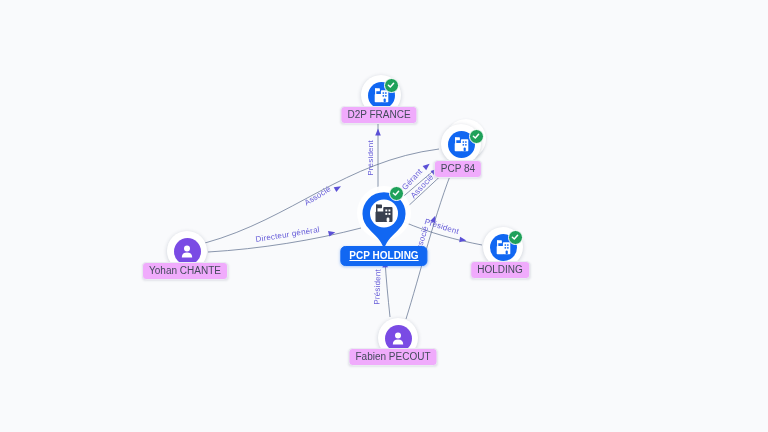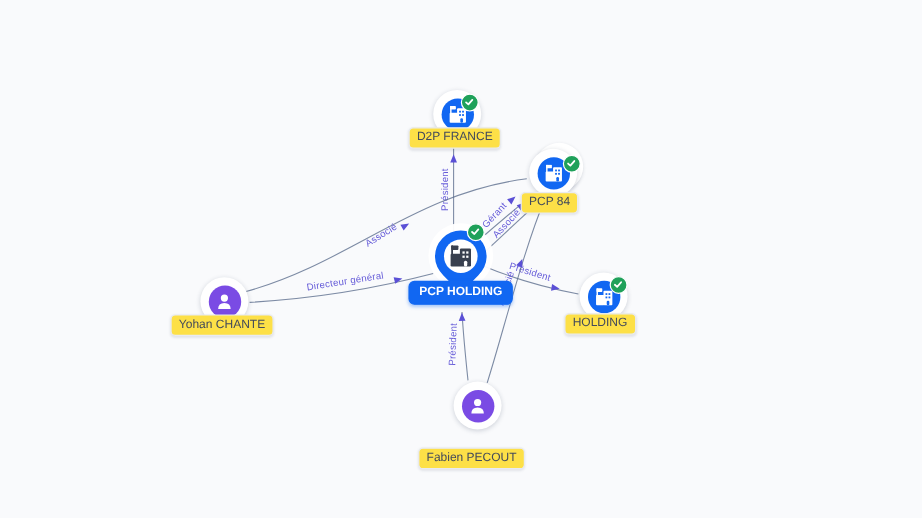--- a/index.html
+++ b/index.html
@@ -34,21 +34,21 @@
   .inner-disc.person{background:var(--purple,#7a4be4);}
   .badge{
     position:absolute;width:13px;height:13px;border-radius:50%;
     background:var(--green,#1fa15a);border:1.5px solid #fff;
     display:flex;align-items:center;justify-content:center;
   }
   .pin-wrap{position:absolute;transform:translate(-50%,-50%);z-index:2;width:64px;height:84px;}
   .pin-svg{position:absolute;left:0;top:0;}
   .node-pill{
     position:absolute;transform:translate(-50%,-50%);z-index:3;
-    background:#fde047;color:var(--labeltext,#434a5b);
+    background:#f0abfc;color:var(--labeltext,#434a5b);
     font-size:10px;line-height:12px;white-space:nowrap;
     padding:2px 6px;border-radius:4px;border:1px solid #e9ebf1;
     box-shadow:0 1px 2px rgba(25,39,70,.10);
   }
   .node-pill.primary{
     background:var(--blue,#1167f2);color:#fff;border:1px solid var(--blue,#1167f2);
     font-weight:bold;font-size:10px;padding:3px 8px;border-radius:5px;
     box-shadow:0 1px 3px rgba(17,103,242,.35);
   }
 </style>
@@ -184,21 +184,21 @@
         <rect x="2.1" y="3.1" width="2.2" height="3.7" rx="1"></rect>
       </g>
     </g>
   </svg>
         <span class="badge" style="left: 36.5px; top: 2.5px;">
           <svg width="8" height="8" viewBox="0 0 8 8">
     <polyline points="1.4,4.3 3.3,6 6.6,2.2" fill="none" stroke="#fff" stroke-width="1.5" stroke-linecap="round" stroke-linejoin="round"></polyline>
   </svg>
         </span>
       </div>
-      <div class="node-pill primary" style="left: 384px; top: 244px;">PCP HOLDING</div>
+      <div class="node-pill primary" style="left: 384px; top: 256px; text-decoration: underline;">PCP HOLDING</div>
       <div class="node" style="left: 187px; top: 251px;">
         <div class="circle-node">
         <span class="inner-disc person">
             <svg width="16" height="16" viewBox="-8 -8 16 16">
     <circle cx="0" cy="-2.6" r="3" fill="#fff"></circle>
     <path d="M -5.2 6.6 Q -5.2 1.6 0 1.6 Q 5.2 1.6 5.2 6.6 Z" fill="#fff"></path>
   </svg>
           </span>
         </div>
       </div>
@@ -206,15 +206,15 @@
       <div class="node" style="left: 398px; top: 338px;">
         <div class="circle-node">
         <span class="inner-disc person">
             <svg width="16" height="16" viewBox="-8 -8 16 16">
     <circle cx="0" cy="-2.6" r="3" fill="#fff"></circle>
     <path d="M -5.2 6.6 Q -5.2 1.6 0 1.6 Q 5.2 1.6 5.2 6.6 Z" fill="#fff"></path>
   </svg>
           </span>
         </div>
       </div>
-      <div class="node-pill" style="left: 393px; top: 357px; margin-top: 25px;">Fabien PECOUT</div>
+      <div class="node-pill" style="left: 393px; top: 357px;">Fabien PECOUT</div>
     </div>
 </div>
 
 </body></html>

